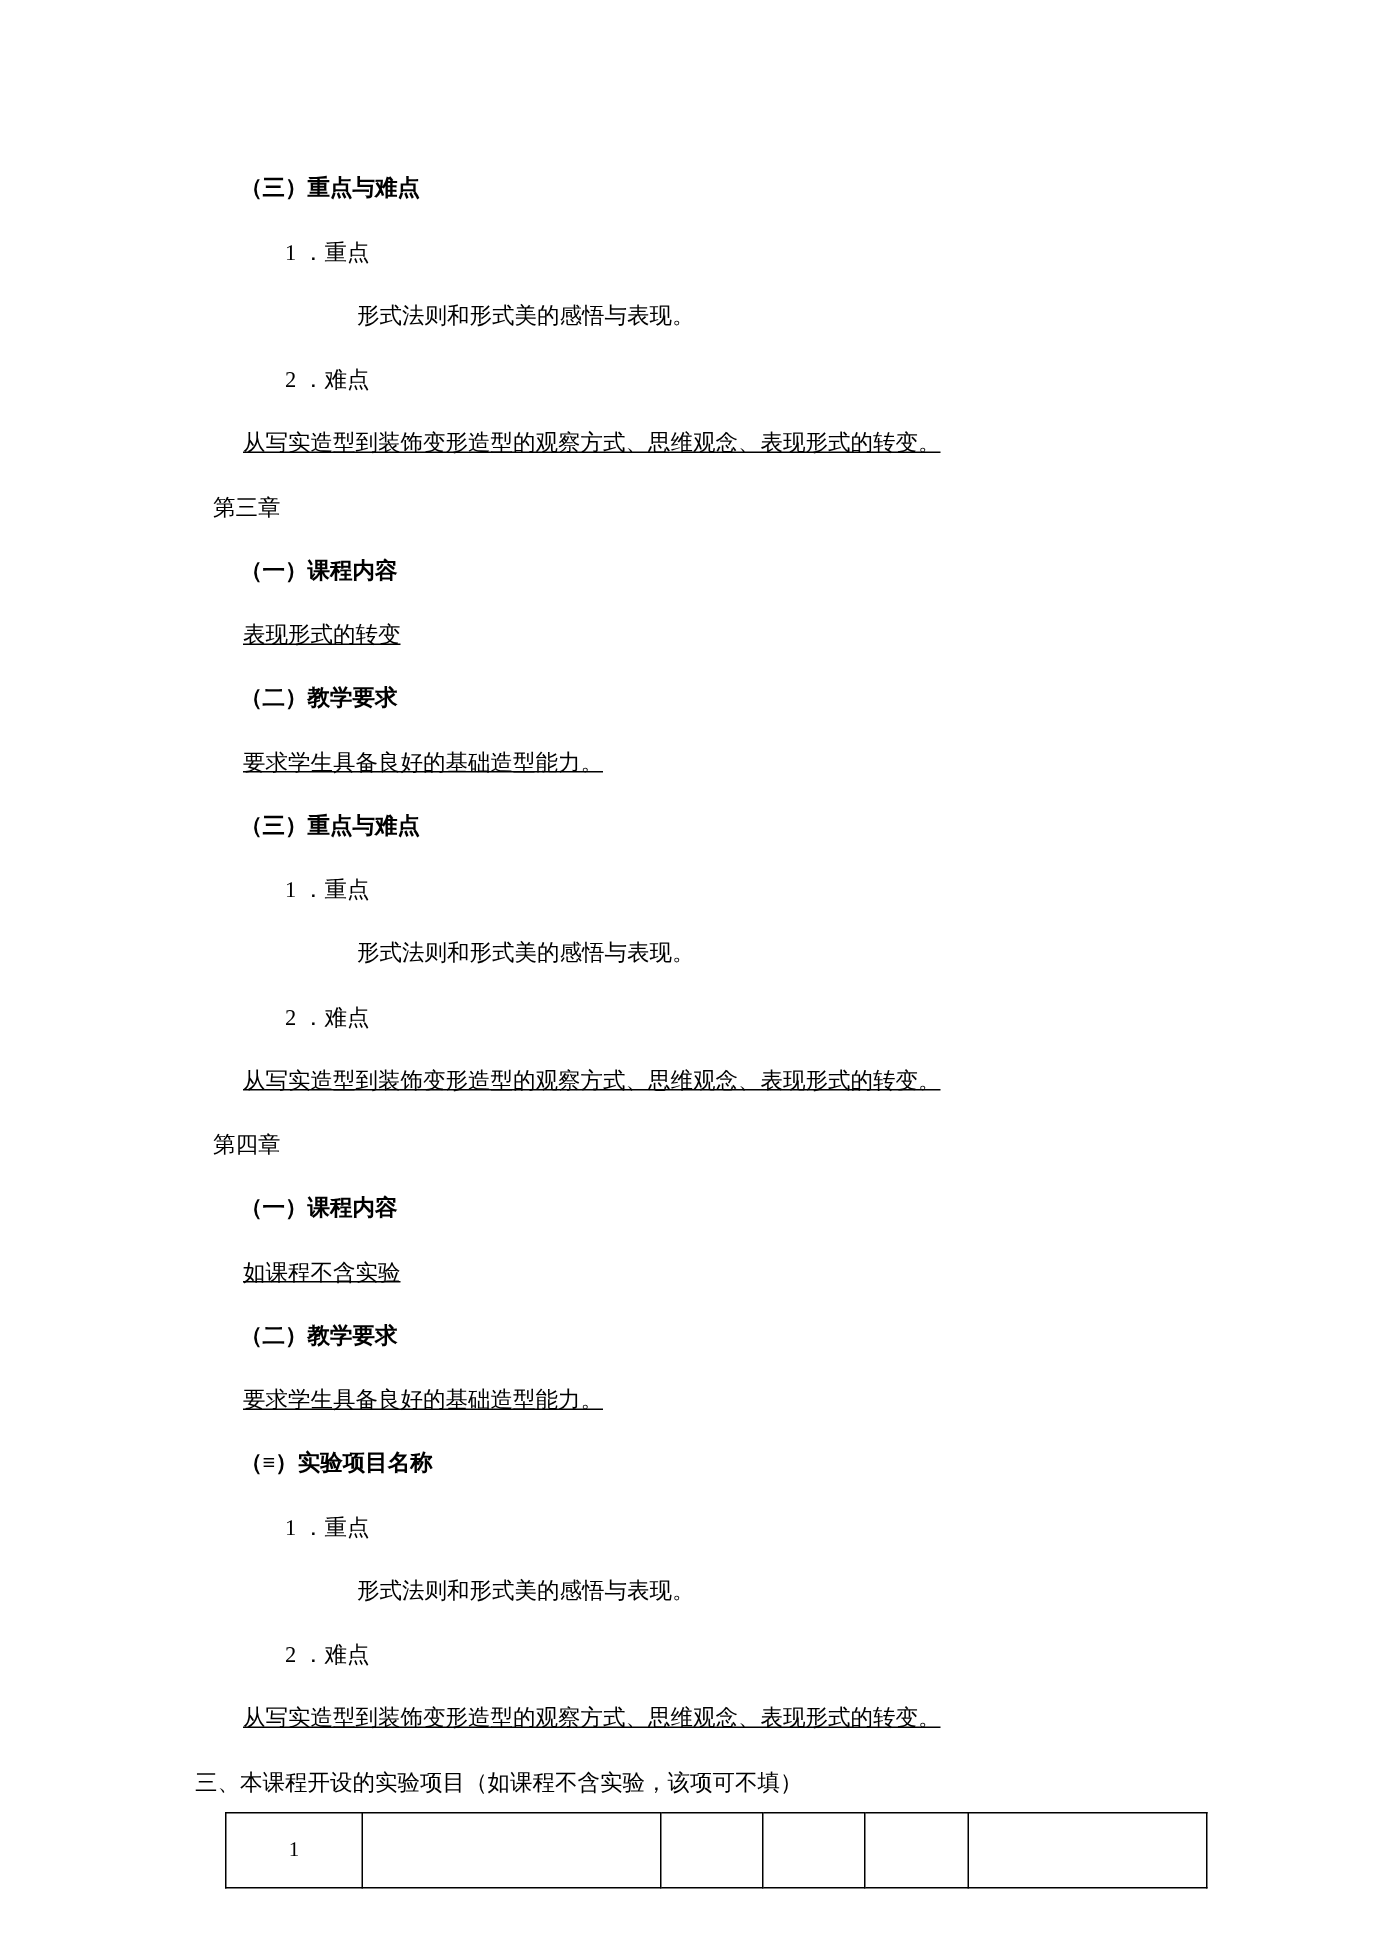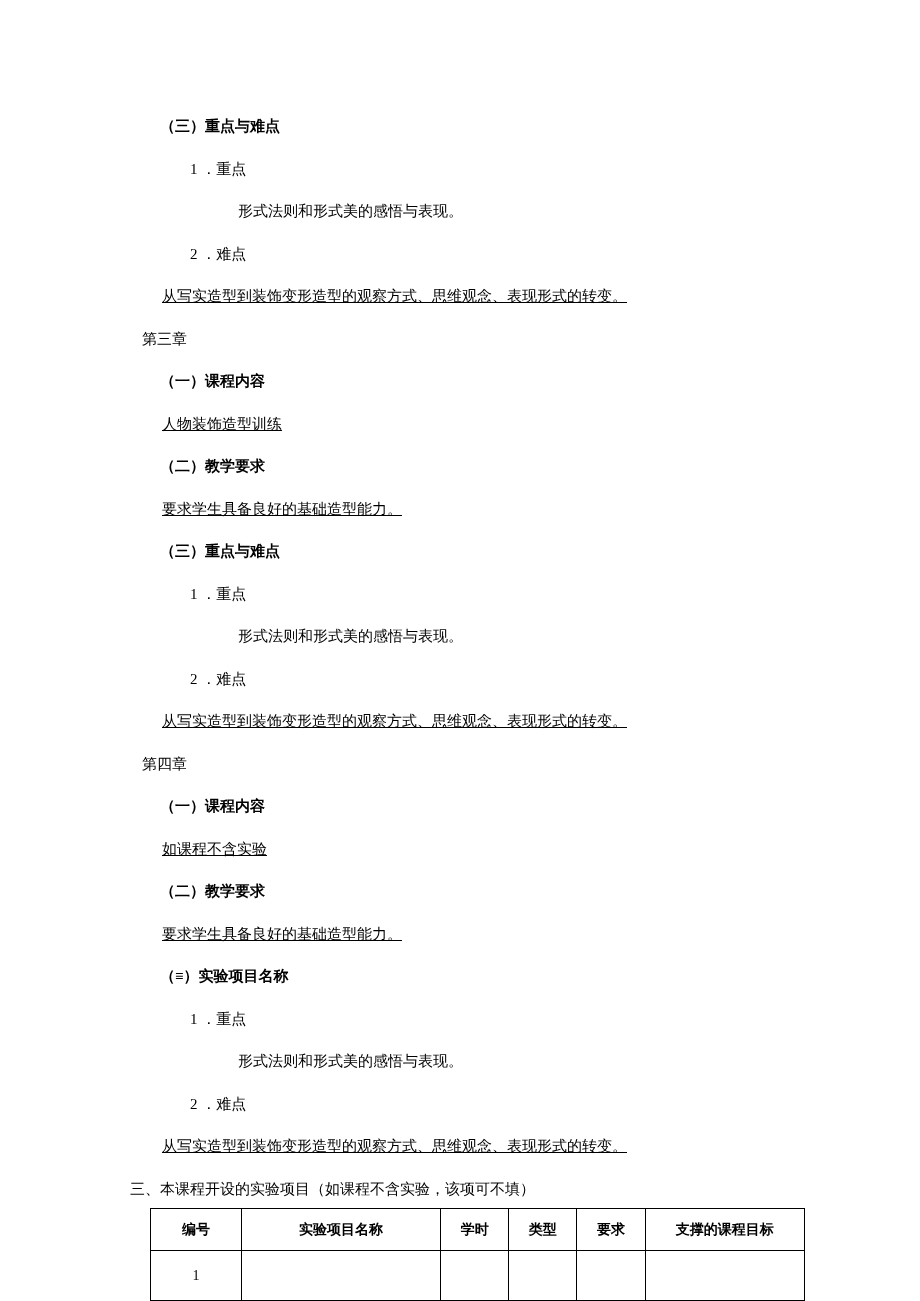--- a/index.html
+++ b/index.html
@@ -44,21 +44,21 @@
 <body>
 
 <div class="h3">（三）重点与难点</div>
 <div class="h4">1 ．重点</div>
 <div class="p2">形式法则和形式美的感悟与表现。</div>
 <div class="h4">2 ．难点</div>
 <div class="p1">从写实造型到装饰变形造型的观察方式、思维观念、表现形式的转变。</div>
 
 <div class="h2">第三章</div>
 <div class="h3">（一）课程内容</div>
-<div class="p1">人物装饰造型训练</div>
+<div class="p1">表现形式的转变</div>
 <div class="h3">（二）教学要求</div>
 <div class="p1">要求学生具备良好的基础造型能力。</div>
 <div class="h3">（三）重点与难点</div>
 <div class="h4">1 ．重点</div>
 <div class="p2">形式法则和形式美的感悟与表现。</div>
 <div class="h4">2 ．难点</div>
 <div class="p1">从写实造型到装饰变形造型的观察方式、思维观念、表现形式的转变。</div>
 
 <div class="h2">第四章</div>
 <div class="h3">（一）课程内容</div>
@@ -67,28 +67,20 @@
 <div class="p1">要求学生具备良好的基础造型能力。</div>
 <div class="h3">（≡）实验项目名称</div>
 <div class="h4">1 ．重点</div>
 <div class="p2">形式法则和形式美的感悟与表现。</div>
 <div class="h4">2 ．难点</div>
 <div class="p1">从写实造型到装饰变形造型的观察方式、思维观念、表现形式的转变。</div>
 
 <div class="red">三、本课程开设的实验项目（如课程不含实验，该项可不填）</div>
 <table>
   <tbody>
-      <tr>
-    <th class="c1">编号</th>
-    <th class="c2">实验项目名称</th>
-    <th class="c3">学时</th>
-    <th class="c4">类型</th>
-    <th class="c5">要求</th>
-    <th class="c6">支撑的课程目标</th>
-  </tr>
   <tr>
     <td class="c1 idx">1</td>
     <td class="c2"></td>
     <td class="c3"></td>
     <td class="c4"></td>
     <td class="c5"></td>
     <td class="c6"></td>
   </tr>
 </tbody>
   </table>

